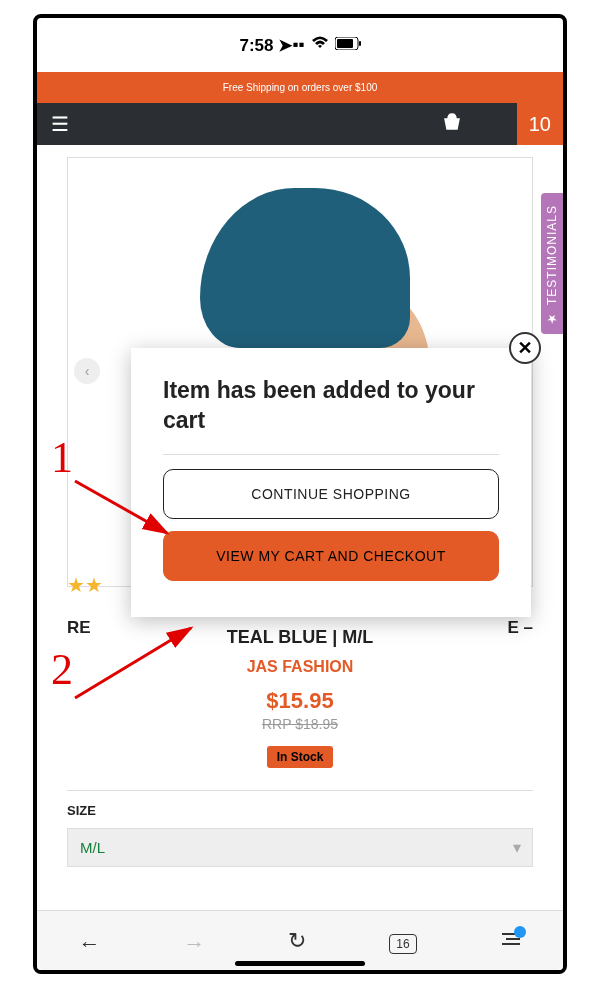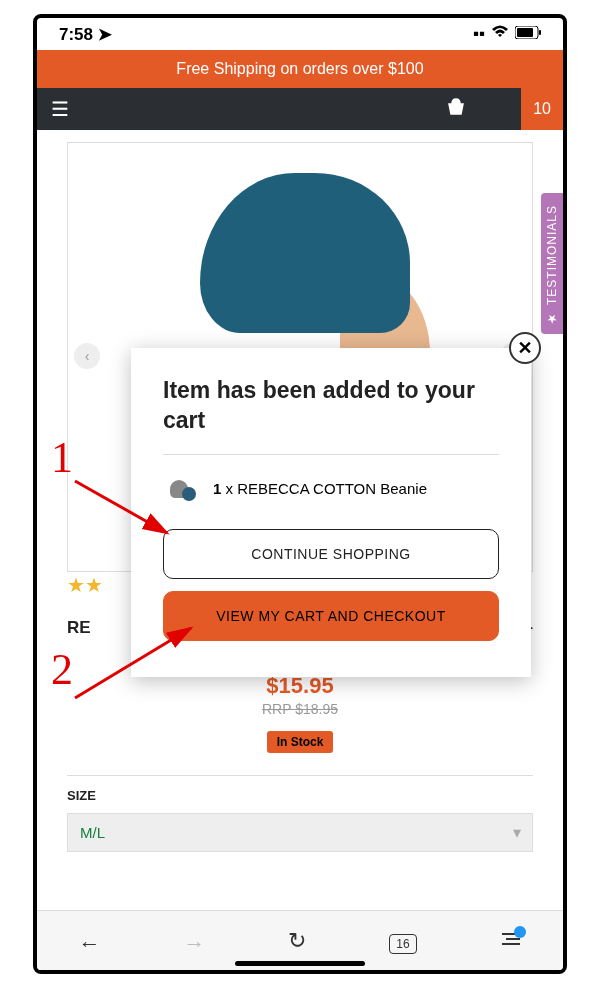--- a/index.html
+++ b/index.html
@@ -15,54 +15,54 @@
       border: 4px solid #000;
       border-radius: 8px;
       width: 534px;
       height: 960px;
       margin: 14px auto;
       position: relative;
       background: #fff;
       overflow: hidden;
     }
     .status-bar {
-      height: 32px;
-      display: flex;
-      justify-content: space-between;
+      height: 54px;
+      display: flex;
+      justify-content: center;
       align-items: center;
       padding: 0 22px;
       font-size: 17px;
       font-weight: 600;
     }
     .status-right { display: flex; gap: 6px; align-items: center; }
     .promo-bar {
       background: #E35A27;
       color: #fff;
       text-align: center;
       padding: 10px;
-      font-size: 16px;
+      font-size: 10px;
     }
     .nav-bar {
       background: #2B2E33;
       height: 42px;
       display: flex;
       align-items: center;
       justify-content: space-between;
     }
     .hamburger { color: #fff; padding: 0 14px; font-size: 20px; }
     .nav-right { display: flex; align-items: center; height: 100%; }
     .cart-icon-box { color: #fff; padding: 0 12px; font-size: 18px; }
     .cart-count {
       background: #E35A27;
       color: #fff;
       height: 100%;
       display: flex;
       align-items: center;
       padding: 0 12px;
-      font-size: 16px;
+      font-size: 20px;
       font-weight: 500;
       margin-left: 43px;
     }
     .content { padding: 12px 30px 0; position: relative; }
     .product-card {
       border: 1px solid #ddd;
       width: 100%;
       height: 430px;
       position: relative;
       overflow: hidden;
@@ -435,29 +435,20 @@
 
   <div class="testimonials-tab">
     <span>★</span>
     <span>TESTIMONIALS</span>
   </div>
 
   <div class="modal">
     <div class="modal-close">✕</div>
     <div class="modal-title">Item has been added to your cart</div>
     <div class="modal-divider"></div>
-    <div class="modal-item">
-      <div class="modal-thumb">
-        <div class="thumb-beanie1"></div>
-          <div class="thumb-beanie2"></div>
-      </div>
-      <div>
-        <b>1</b><span> x </span><span>REBECCA COTTON Beanie</span>
-      </div>
-    </div>
     <div class="btn btn-outline">CONTINUE SHOPPING</div>
     <div class="btn btn-primary">VIEW MY CART AND CHECKOUT</div>
   </div>
 
   <div class="annotation-1">1</div>
   <div class="annotation-2">2</div>
   <svg class="arrow-svg" style="top:455px; left:30px;" width="120" height="80">
     <defs>
         <marker id="ah1" markerWidth="10" markerHeight="10" refX="8" refY="3" orient="auto">
           <path d="M0,0 L0,6 L9,3 z" fill="#E00000"></path>

